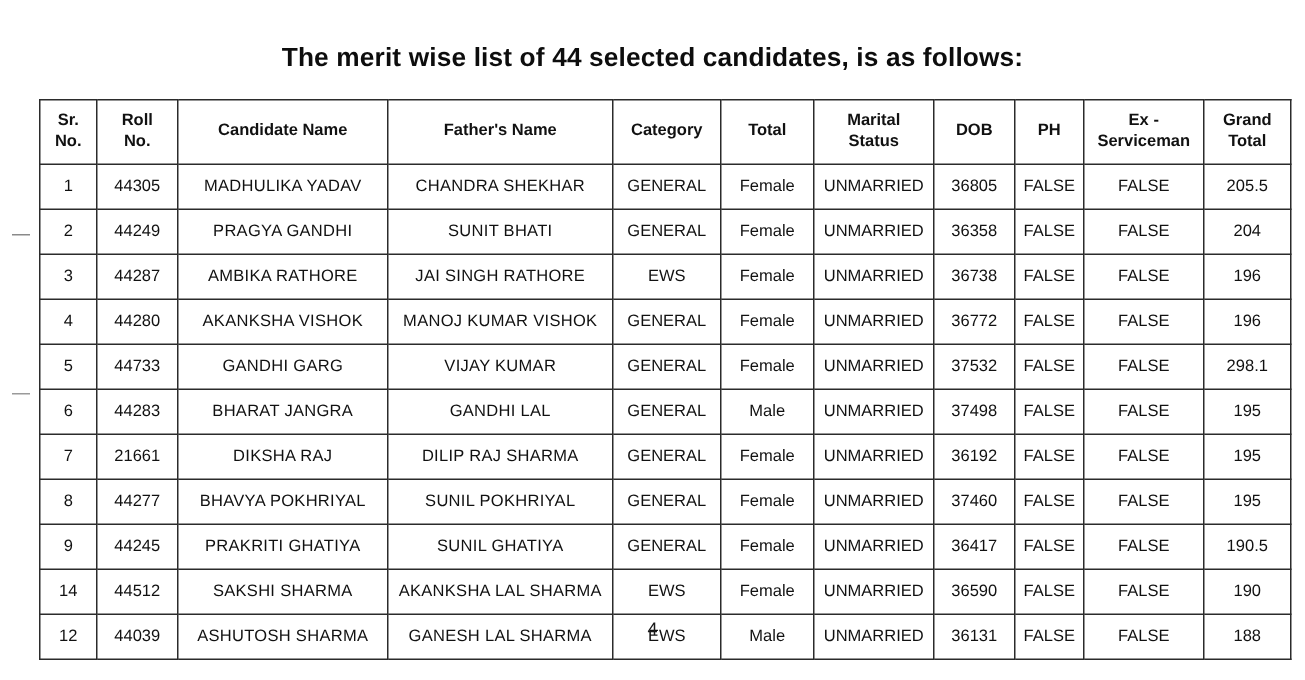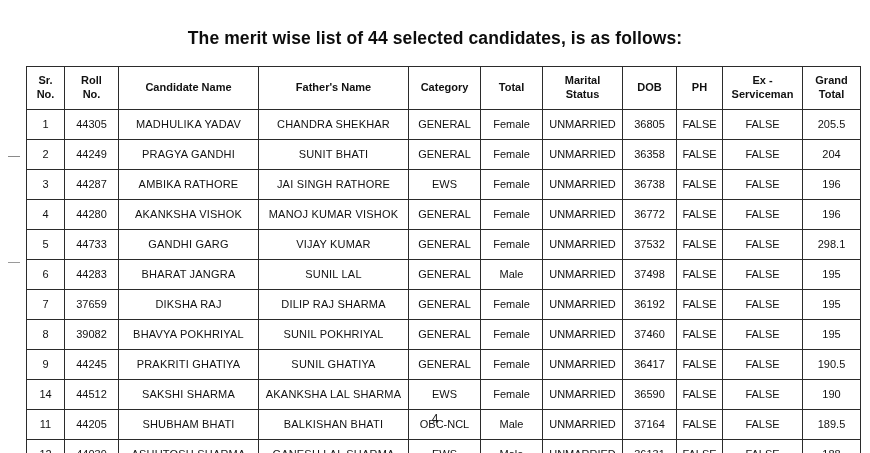--- a/index.html
+++ b/index.html
@@ -220,45 +220,45 @@
           <td>UNMARRIED</td>
           <td>37532</td>
           <td>FALSE</td>
           <td>FALSE</td>
           <td>298.1</td>
         </tr>
         <tr>
           <td>6</td>
           <td>44283</td>
           <td class="name-cell">BHARAT JANGRA</td>
-          <td class="father-cell">SUNIL LAL</td>
+          <td class="father-cell">GANDHI LAL</td>
           <td>GENERAL</td>
           <td>Male</td>
           <td>UNMARRIED</td>
           <td>37498</td>
           <td>FALSE</td>
           <td>FALSE</td>
           <td>195</td>
         </tr>
         <tr>
           <td>7</td>
-          <td>37659</td>
+          <td>21661</td>
           <td class="name-cell">DIKSHA RAJ</td>
           <td class="father-cell">DILIP RAJ SHARMA</td>
           <td>GENERAL</td>
           <td>Female</td>
           <td>UNMARRIED</td>
           <td>36192</td>
           <td>FALSE</td>
           <td>FALSE</td>
           <td>195</td>
         </tr>
         <tr>
           <td>8</td>
-          <td>39082</td>
+          <td>44277</td>
           <td class="name-cell">BHAVYA POKHRIYAL</td>
           <td class="father-cell">SUNIL POKHRIYAL</td>
           <td>GENERAL</td>
           <td>Female</td>
           <td>UNMARRIED</td>
           <td>37460</td>
           <td>FALSE</td>
           <td>FALSE</td>
           <td>195</td>
         </tr>
@@ -280,33 +280,20 @@
           <td>44512</td>
           <td class="name-cell">SAKSHI SHARMA</td>
           <td class="father-cell">AKANKSHA LAL SHARMA</td>
           <td>EWS</td>
           <td>Female</td>
           <td>UNMARRIED</td>
           <td>36590</td>
           <td>FALSE</td>
           <td>FALSE</td>
           <td>190</td>
-        </tr>
-        <tr>
-          <td>11</td>
-          <td>44205</td>
-          <td class="name-cell">SHUBHAM BHATI</td>
-          <td class="father-cell">BALKISHAN BHATI</td>
-          <td>OBC-NCL</td>
-          <td>Male</td>
-          <td>UNMARRIED</td>
-          <td>37164</td>
-          <td>FALSE</td>
-          <td>FALSE</td>
-          <td>189.5</td>
         </tr>
         <tr>
           <td>12</td>
           <td>44039</td>
           <td class="name-cell">ASHUTOSH SHARMA</td>
           <td class="father-cell">GANESH LAL SHARMA</td>
           <td>EWS</td>
           <td>Male</td>
           <td>UNMARRIED</td>
           <td>36131</td>

